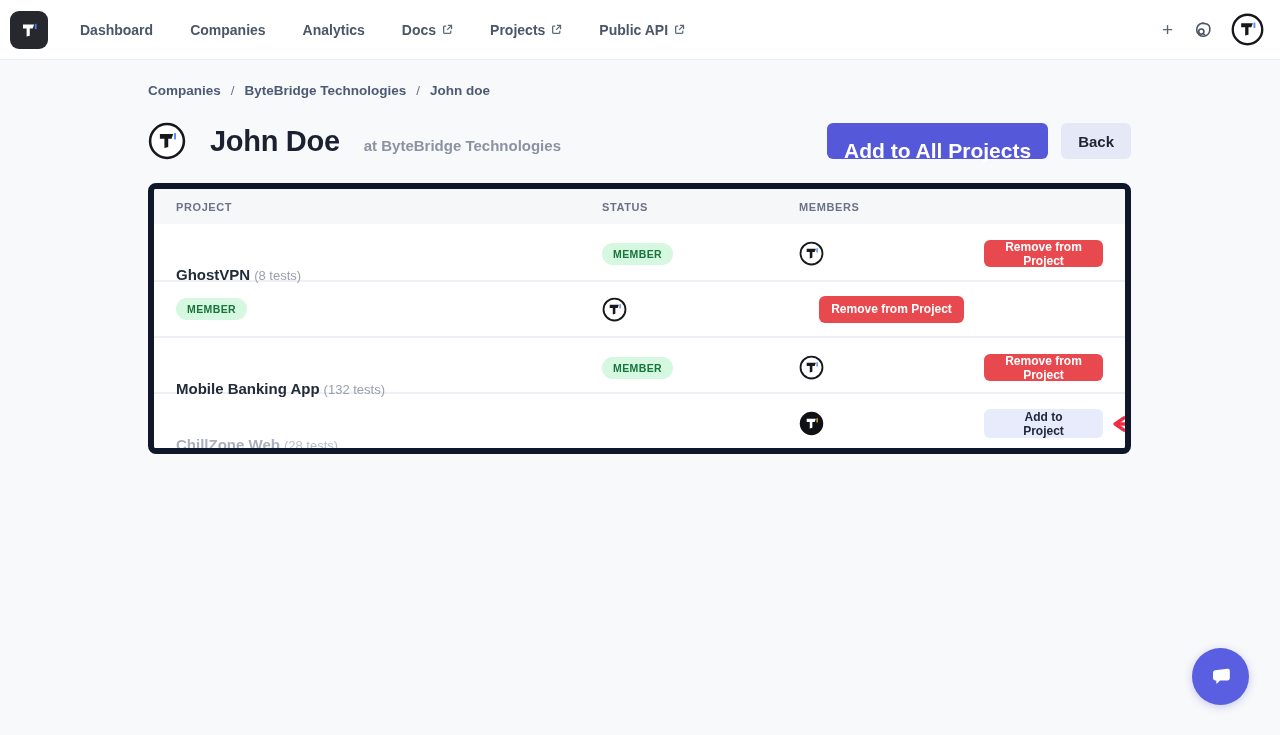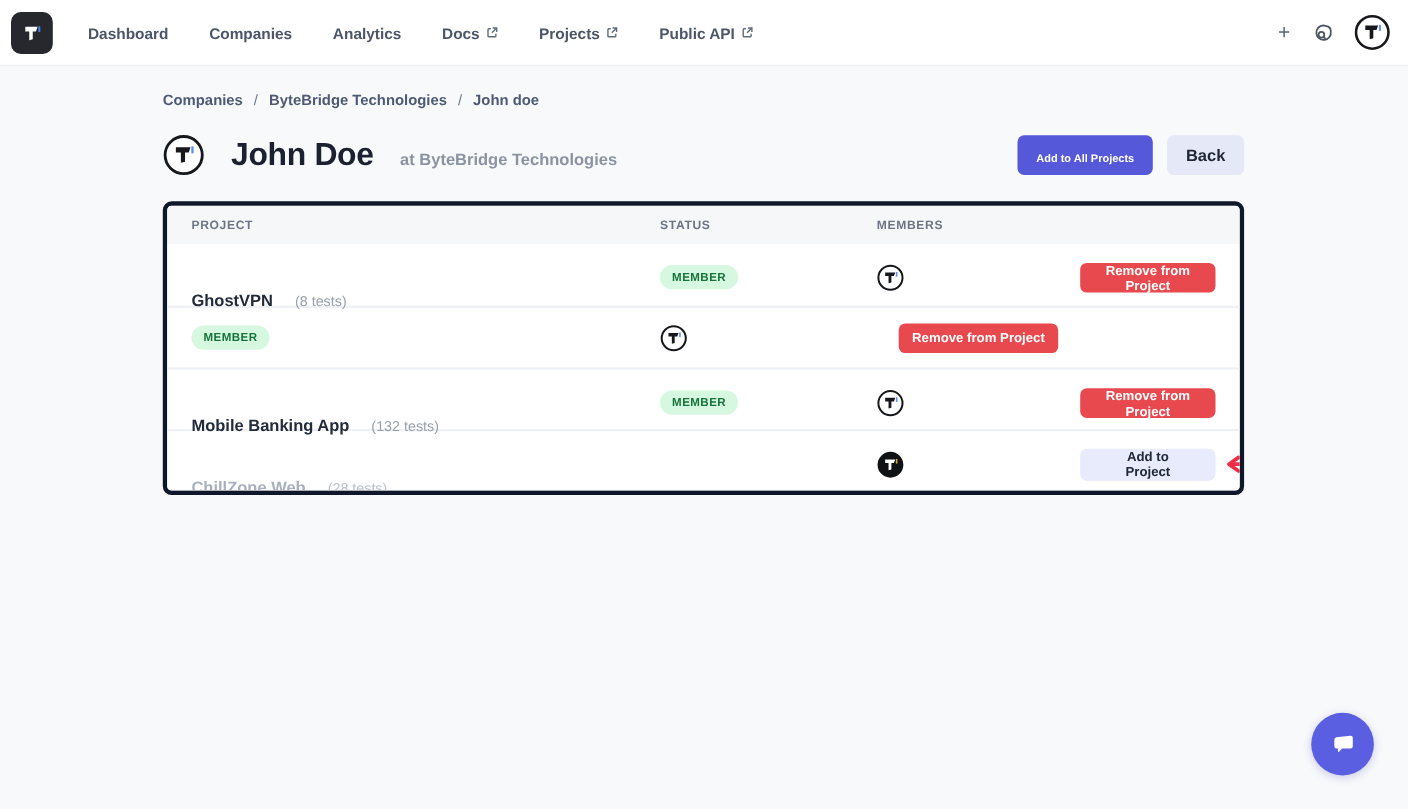--- a/index.html
+++ b/index.html
@@ -47,45 +47,45 @@
   .page-header {
     position:absolute; top:118px; left:148px; width:983px; height:46px;
     display:flex; align-items:center;
   }
   .header-avatar { width:38px; height:38px; flex:0 0 auto; }
   .page-title { font-size:29px; font-weight:800; color:#1b2130; margin-left:24px; letter-spacing:-0.3px; }
   .page-subtitle { font-size:15px; font-weight:600; color:#8b93a3; margin-left:24px; margin-top:8px; }
   .header-actions { margin-left:auto; display:flex; gap:13px; }
   .btn-primary {
     background:#5558d9; color:#ffffff; border:none; border-radius:6px;
-    height:36px; padding:16px 17px; font-size:10px; font-weight:700;
+    height:36px; padding:16px 17px; font-size:21px; font-weight:700;
     font-family:inherit; cursor:pointer;
   }
   .btn-light {
     background:#e4e8f7; color:#1f2533; border:none; border-radius:6px;
     height:36px; padding:0 17px; font-size:15px; font-weight:700;
     font-family:inherit; cursor:pointer;
   }
 
   
   .card {
     position:absolute; top:183px; left:148px; width:983px;
-    border:4px solid #0f172a; border-radius:8px; overflow:hidden;
+    border:6px solid #0f172a; border-radius:8px; overflow:hidden;
     background:#ffffff;
   }
   .grid {
     display:grid; grid-template-columns:426px 197px 185px 1fr;
     align-items:center; padding:0 22px;
   }
   .thead {
     height:35px; background:#f6f7f9;
     font-size:11px; font-weight:700; letter-spacing:0.6px; color:#6b7486;
   }
   .row { height:56px; background:#ffffff; border-top:2px solid #edf0f4; }
-  .proj-cell { display:flex; align-items:baseline; gap:20px; }
+  .proj-cell { display:flex; align-items:baseline; gap:4px; }
   .proj-name { font-size:15px; font-weight:700; color:#222b3a; }
   .proj-tests { font-size:13px; color:#98a0af;margin-top:44px; }
   .row-disabled .proj-name { color:#a9b0bd; }
   .row-disabled .proj-tests { color:#b9c0cb; }
   .badge-member {
     display:inline-block; background:#d6f7e0; color:#17753c;
     font-size:10.5px; font-weight:800; letter-spacing:0.4px;
     padding:5px 11px; border-radius:999px;
   }
   .member-avatar { width:25px; height:25px; display:block; }

